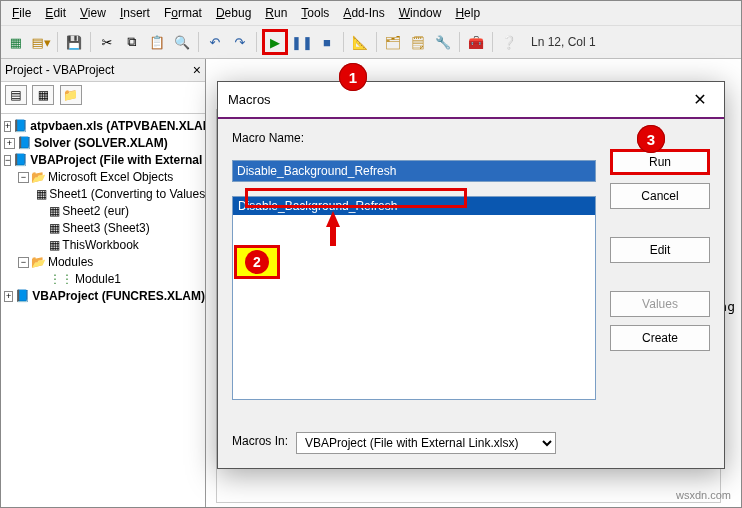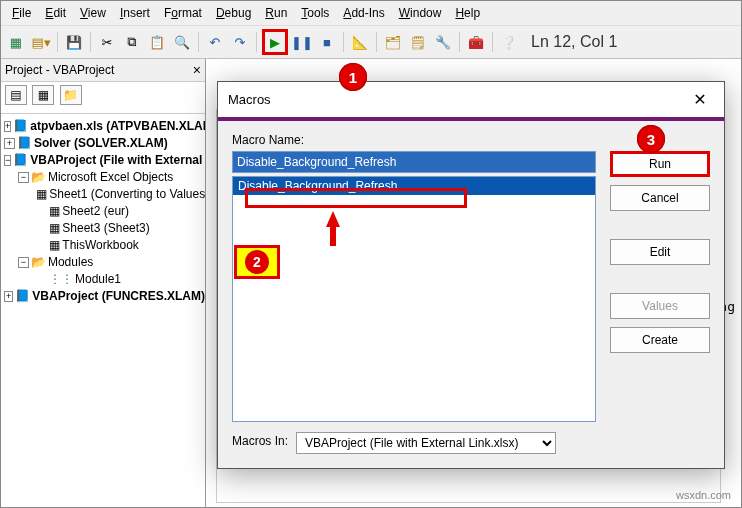--- a/index.html
+++ b/index.html
@@ -32,21 +32,21 @@
     border-bottom: 1px solid #c0c0c0;
     gap: 3px;
   }
   .tbtn {
     width: 22px; height: 22px;
     display: flex; align-items: center; justify-content: center;
     border: 1px solid transparent;
     font-size: 13px;
   }
   .tsep { width: 1px; height: 20px; background: #ccc; margin: 0 2px;}
-  .toolbar .status { margin-left: 8px; color: #333; font-size: 16px;}
+  .toolbar .status { margin-left: 8px; color: #333; font-size: 12px;}
   .run-hl { border: 3px solid #e00000 !important; width: 26px; height: 26px;}
   
   .layout { display: flex; height: calc(100% - 52px); }
   .projpane { width: 205px; background: #fff; border-right: 1px solid #999; position: relative;}
   .proj-title {
     display: flex; justify-content: space-between; align-items: center;
     padding: 3px 4px;
     border-bottom: 1px solid #ccc;
     background: #f0f0f0;
     font-size: 12px;
@@ -70,26 +70,26 @@
     width: 508px; height: 388px;
     border: 1px solid #555;
     box-shadow: 0 6px 28px rgba(0,0,0,.35);
     background: #f0f0f0;
     display: flex; flex-direction: column;
   }
   .modal .titlebar {
     display: flex; justify-content: space-between; align-items: center;
     padding: 8px 10px;
     background: #fff;
-    border-bottom: 4px solid #701a75;
+    border-bottom: 2px solid #701a75;
     font-size: 13px;
   }
   .modal .titlebar .close { font-size: 16px; width: 28px; text-align: center; }
   .modal .body { flex:1; display:flex; padding: 12px 14px 10px; gap: 14px; }
-  .modal .leftcol { flex:1; display:flex; flex-direction:column; }
+  .modal .leftcol { flex:1; display:flex; flex-direction:column;gap:11px; }
   .modal .rightcol { width: 100px; display:flex; flex-direction:column; gap: 8px; padding-top: 18px;}
   .modal .lbl { margin-bottom: 4px; font-size: 12px;}
   .modal input.maconame {
     border: 1px solid #7a9ec5; padding: 3px 4px; font-size: 12px;
     background: #fff;
   }
   .modal input.maconame::selection { background: #0a57b0; color:#fff;}
   .modal .listbox {
     margin-top: 3px;
     flex: 1;

